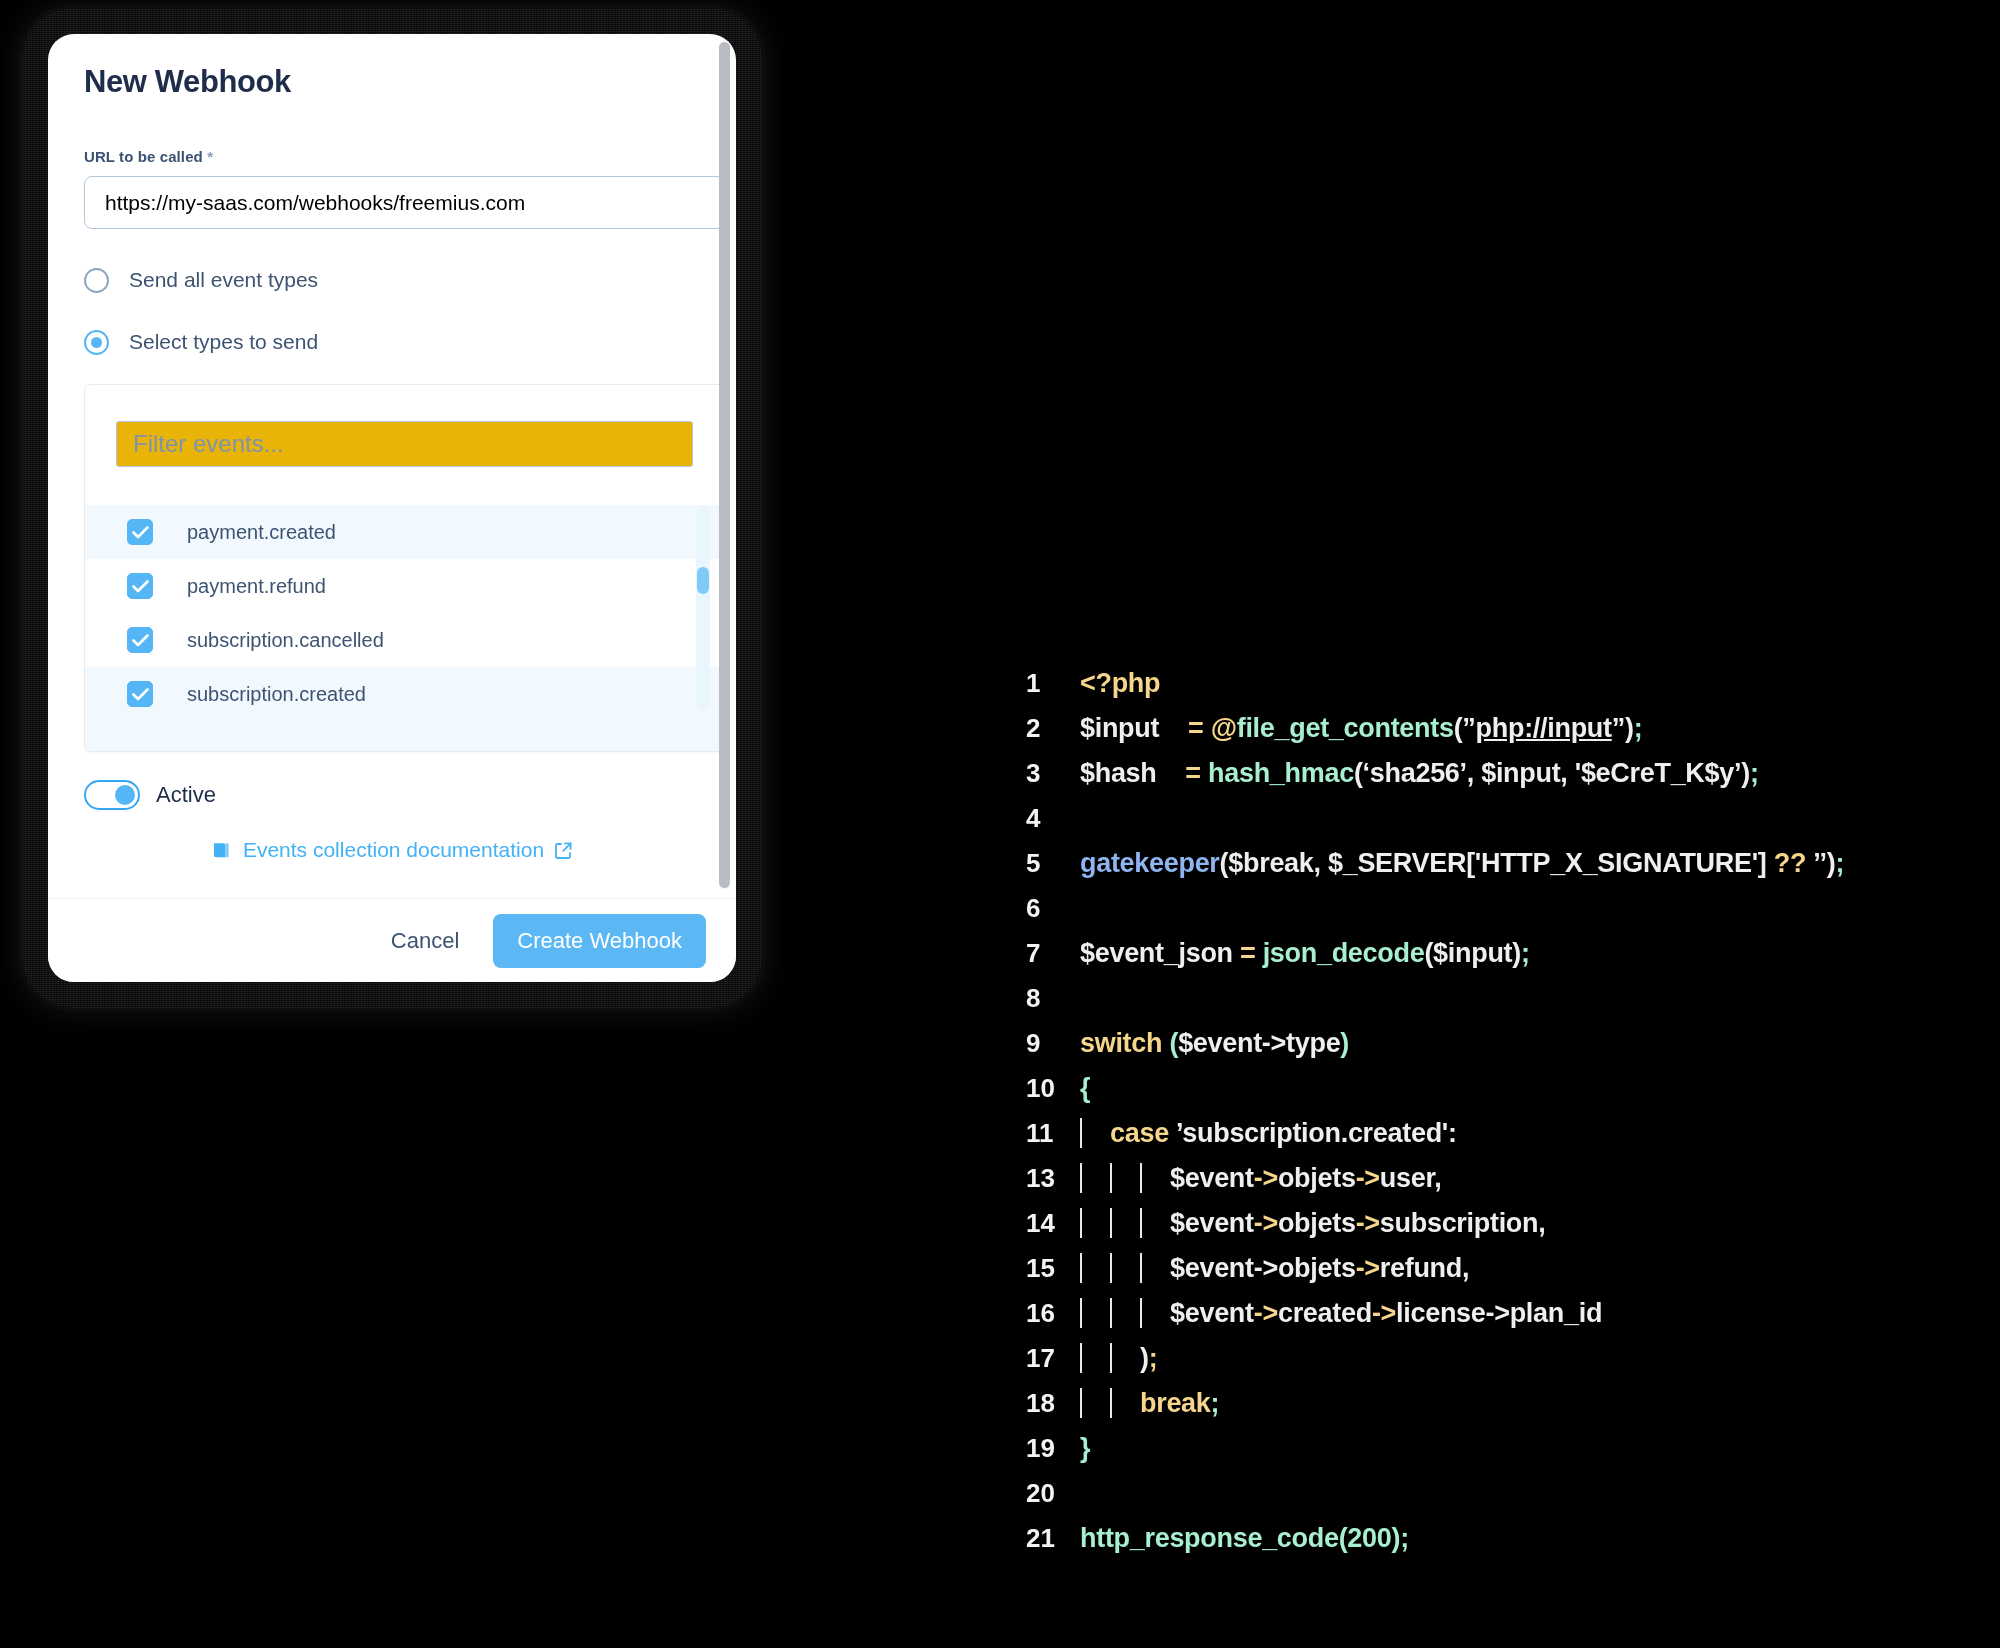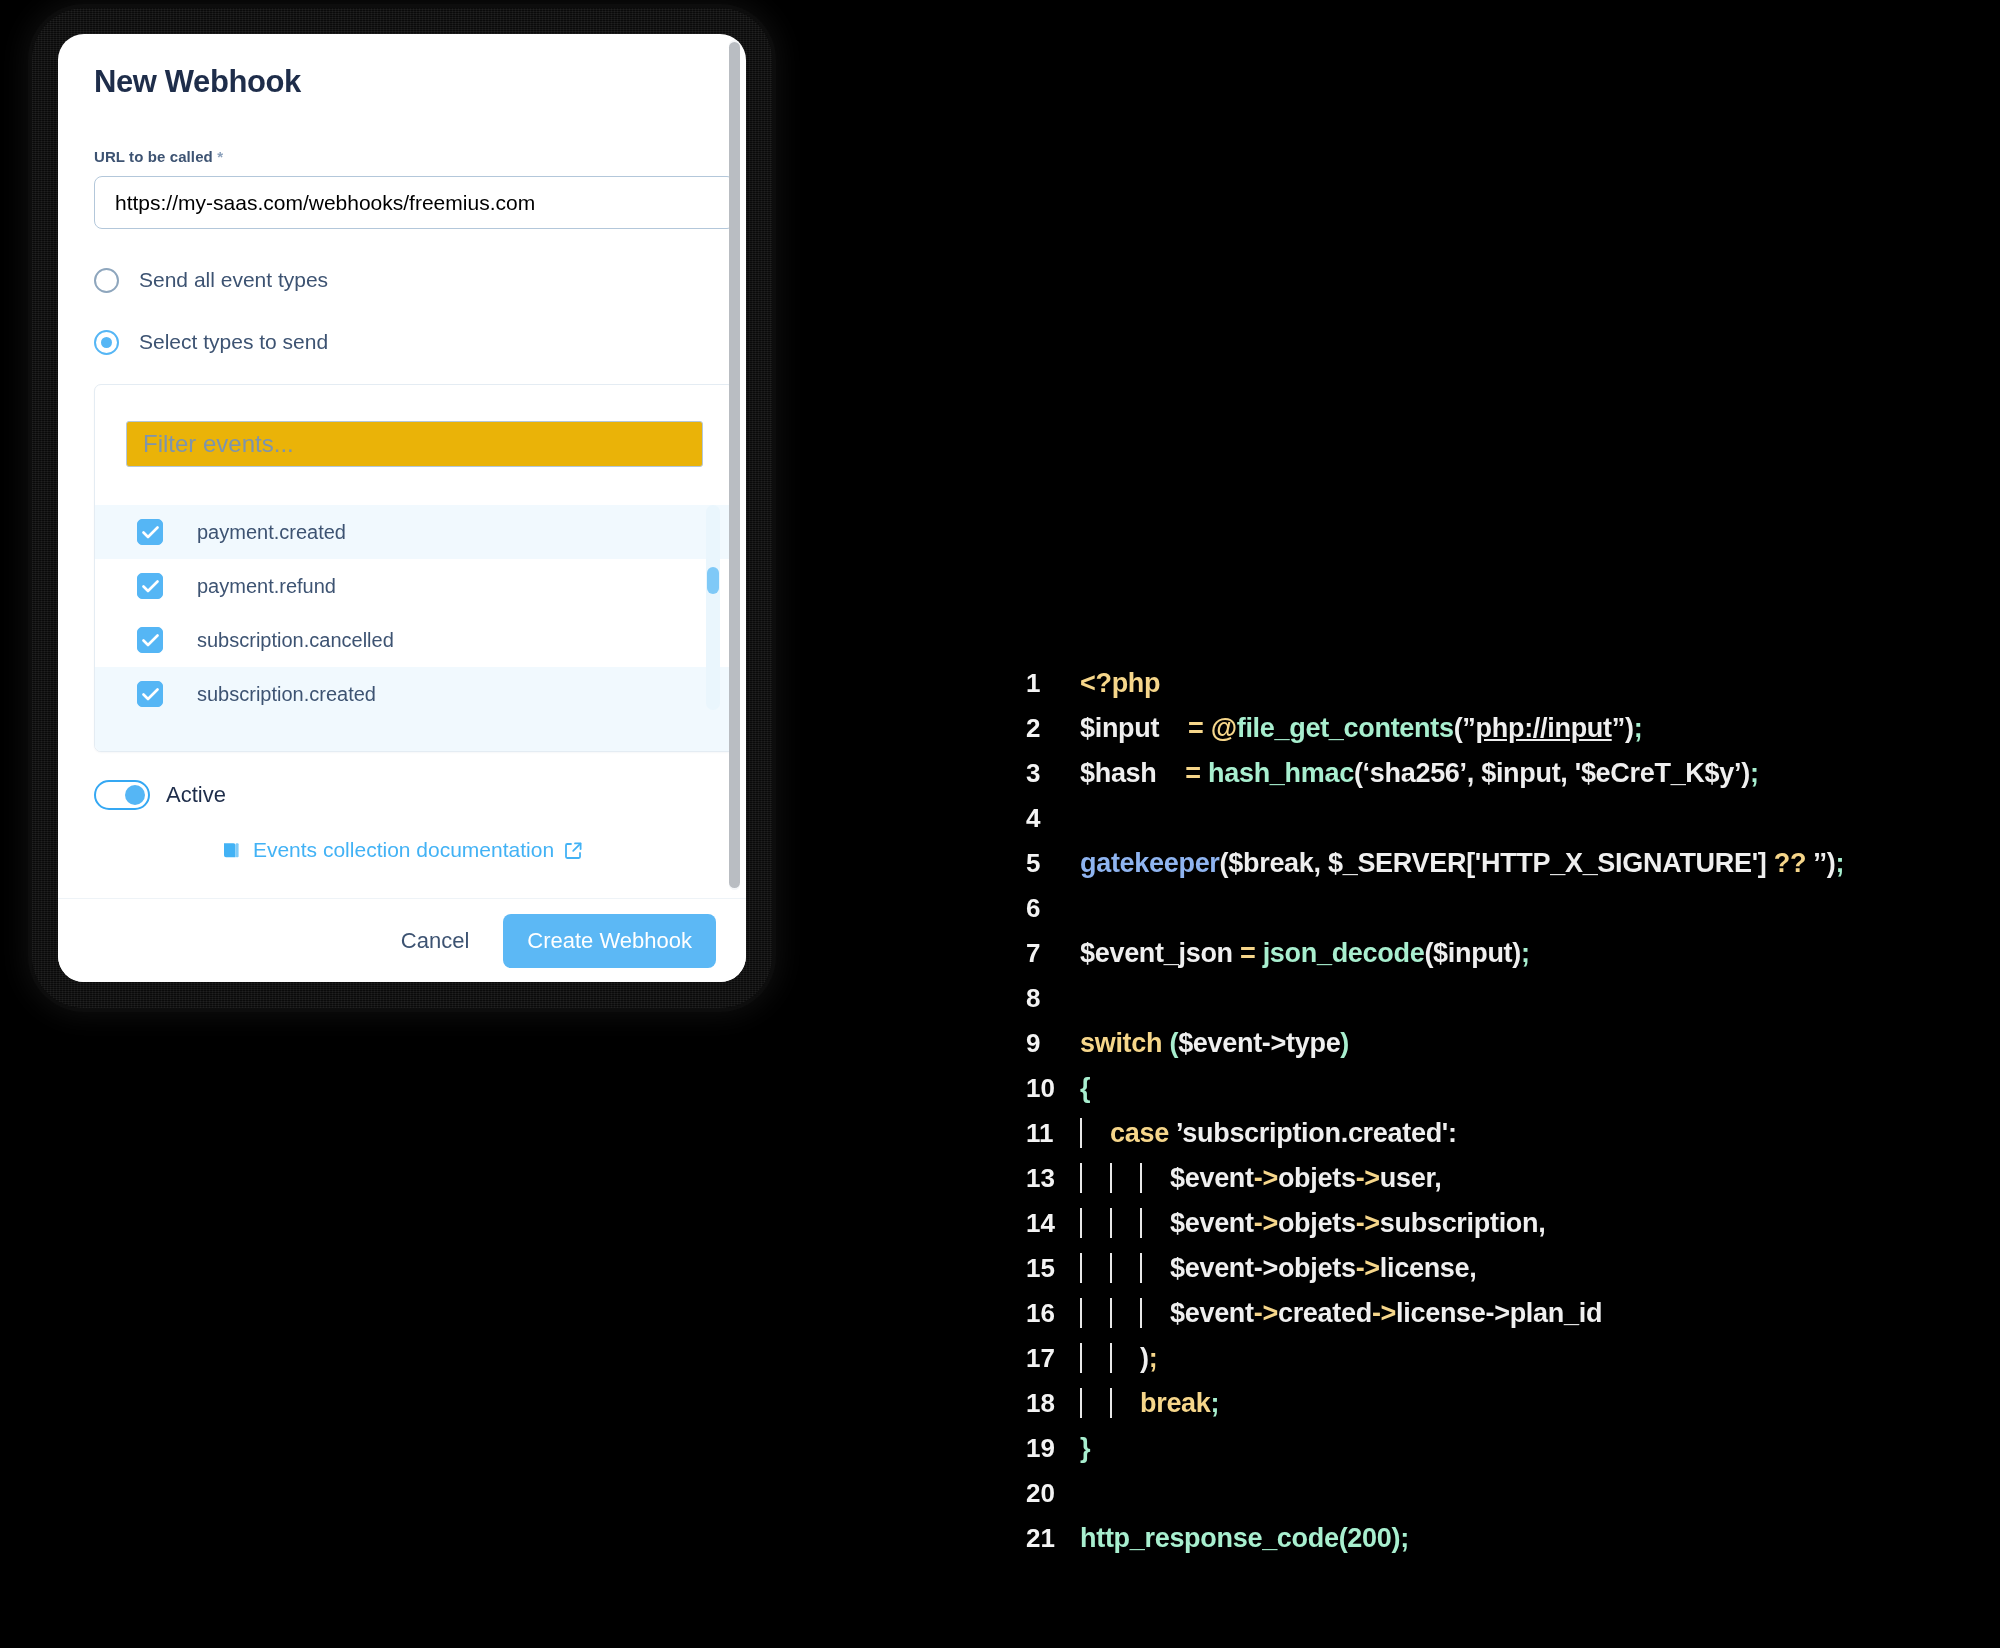--- a/index.html
+++ b/index.html
@@ -6,21 +6,21 @@
   html, body {
     width: 2000px; height: 1648px;
     background: #000000;
     font-family: "Liberation Sans", sans-serif;
     overflow: hidden;
   }
   #stage { position: relative; width: 2000px; height: 1648px; background: #000; }
 
   
   .device {
-    position: absolute; left: 32px; top: 8px;
+    position: absolute; left: 22px; top: 8px;
     width: 740px; height: 1000px;
     background: #0a0a0a;
     border-radius: 52px;
     box-shadow:
       0 0 0 4px #0d0d0d,
       0 0 26px 10px rgba(255,255,255,0.05),
       0 0 60px 24px rgba(0,0,0,0.9);
   }
   .device::before {
     content: ""; position: absolute; inset: 0;
@@ -316,21 +316,21 @@
       <div class="code-line"><span class="ln">4</span><span class="code-text"></span></div>
       <div class="code-line"><span class="ln">5</span><span class="code-text"><span class="tok-b">gatekeeper</span><span class="tok-w">($break, $_SERVER['HTTP_X_SIGNATURE'] </span><span class="tok-y">??</span><span class="tok-w"> ’’)</span><span class="tok-g">;</span></span></div>
       <div class="code-line"><span class="ln">6</span><span class="code-text"></span></div>
       <div class="code-line"><span class="ln">7</span><span class="code-text"><span class="tok-w">$event_json </span><span class="tok-y">= </span><span class="tok-g">json_decode</span><span class="tok-w">($input)</span><span class="tok-g">;</span></span></div>
       <div class="code-line"><span class="ln">8</span><span class="code-text"></span></div>
       <div class="code-line"><span class="ln">9</span><span class="code-text"><span class="tok-y">switch </span><span class="tok-g">(</span><span class="tok-w">$event-&gt;type</span><span class="tok-g">)</span></span></div>
       <div class="code-line"><span class="ln">10</span><span class="code-text"><span class="tok-g">{</span></span></div>
       <div class="code-line"><span class="ln">11</span><span class="code-text"><span class="guide"></span><span class="tok-y">case </span><span class="tok-w">’subscription.created':</span></span></div>
       <div class="code-line"><span class="ln">13</span><span class="code-text"><span class="guide"></span><span class="guide"></span><span class="guide"></span><span class="tok-w">$event</span><span class="tok-y">-&gt;</span><span class="tok-w">objets</span><span class="tok-y">-&gt;</span><span class="tok-w">user,</span></span></div>
       <div class="code-line"><span class="ln">14</span><span class="code-text"><span class="guide"></span><span class="guide"></span><span class="guide"></span><span class="tok-w">$event</span><span class="tok-y">-&gt;</span><span class="tok-w">objets</span><span class="tok-y">-&gt;</span><span class="tok-w">subscription,</span></span></div>
-      <div class="code-line"><span class="ln">15</span><span class="code-text"><span class="guide"></span><span class="guide"></span><span class="guide"></span><span class="tok-w">$event-&gt;</span><span class="tok-w">objets</span><span class="tok-y">-&gt;</span><span class="tok-w">license,</span></span></div>
+      <div class="code-line"><span class="ln">15</span><span class="code-text"><span class="guide"></span><span class="guide"></span><span class="guide"></span><span class="tok-w">$event-&gt;</span><span class="tok-w">objets</span><span class="tok-y">-&gt;</span><span class="tok-w">refund,</span></span></div>
       <div class="code-line"><span class="ln">16</span><span class="code-text"><span class="guide"></span><span class="guide"></span><span class="guide"></span><span class="tok-w">$event</span><span class="tok-y">-&gt;</span><span class="tok-w">created</span><span class="tok-y">-&gt;</span><span class="tok-w">license-&gt;plan_id</span></span></div>
       <div class="code-line"><span class="ln">17</span><span class="code-text"><span class="guide"></span><span class="guide"></span><span class="tok-w">)</span><span class="tok-y">;</span></span></div>
       <div class="code-line"><span class="ln">18</span><span class="code-text"><span class="guide"></span><span class="guide"></span><span class="tok-y">break</span><span class="tok-g">;</span></span></div>
       <div class="code-line"><span class="ln">19</span><span class="code-text"><span class="tok-g">}</span></span></div>
       <div class="code-line"><span class="ln">20</span><span class="code-text"></span></div>
       <div class="code-line"><span class="ln">21</span><span class="code-text"><span class="tok-g">http_response_code(200)</span><span class="tok-g">;</span></span></div>
     </div>
 
 </div>
 

